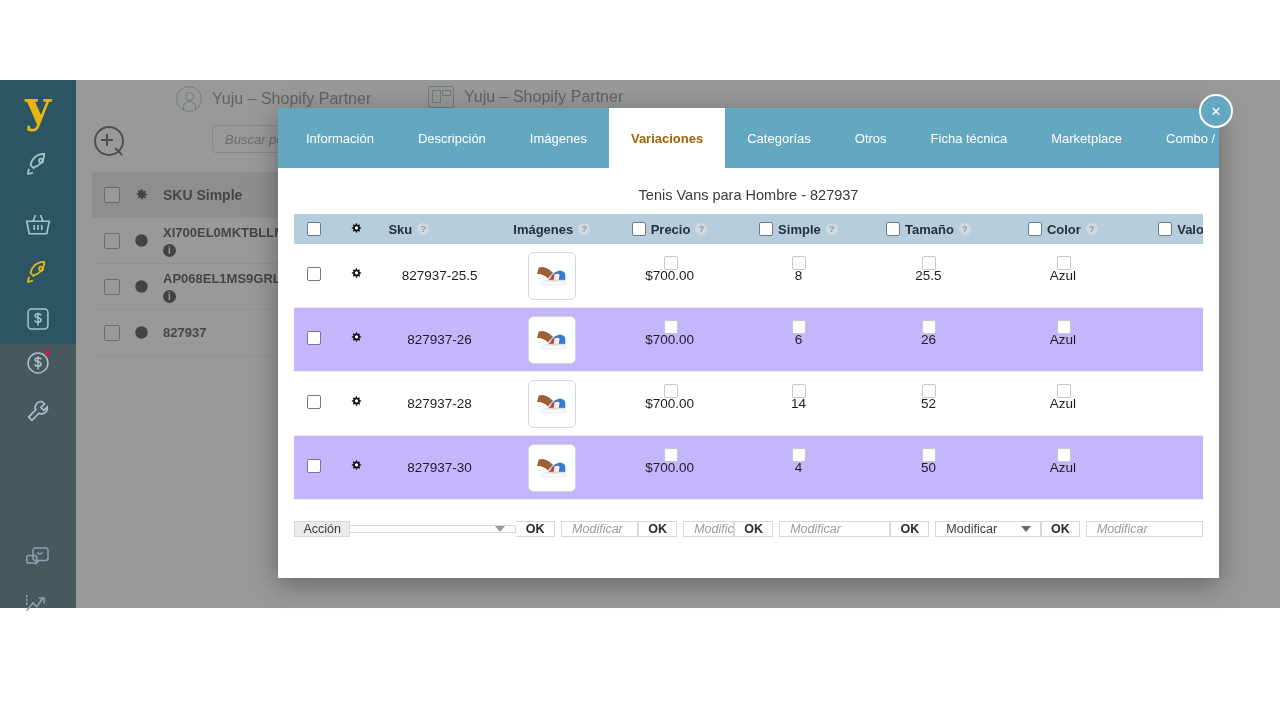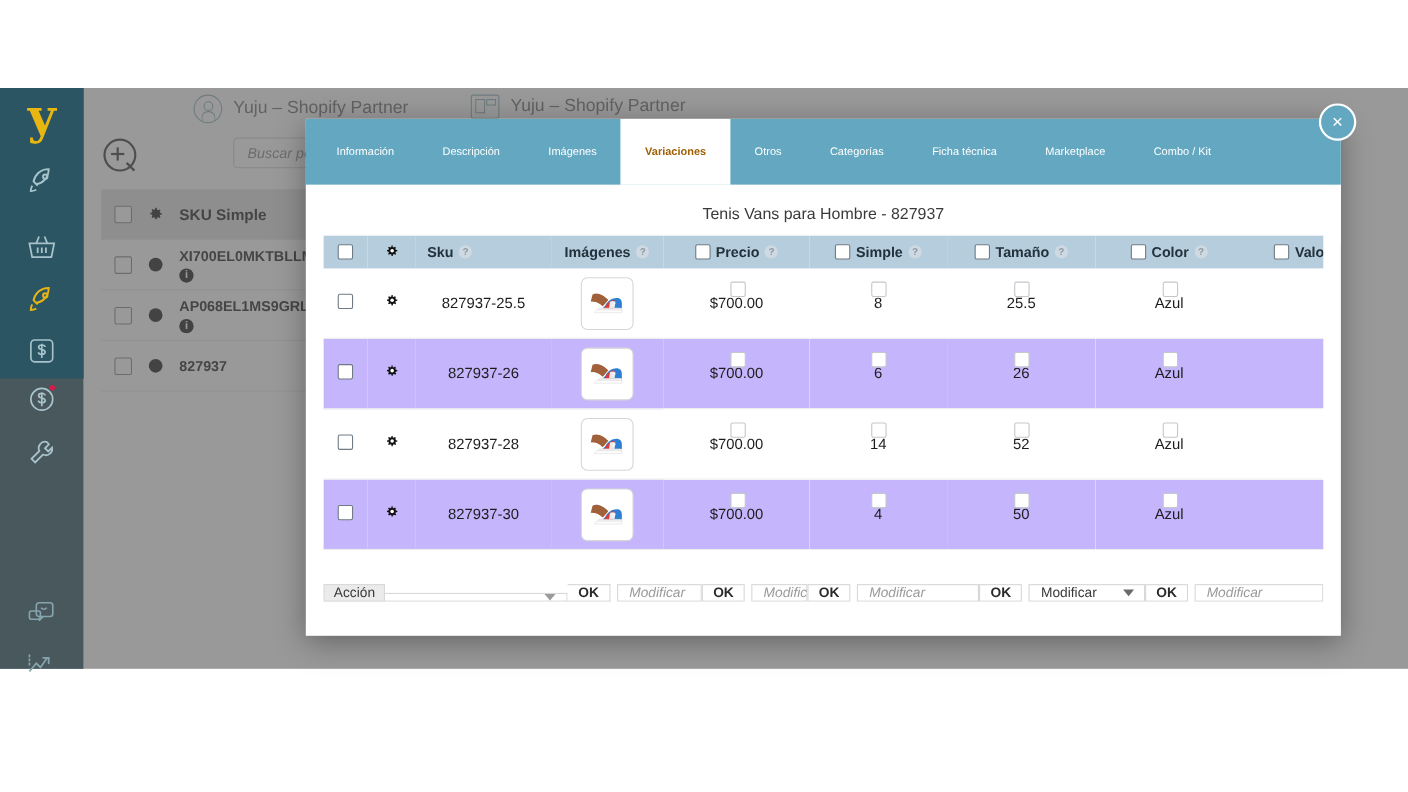--- a/index.html
+++ b/index.html
@@ -48,21 +48,21 @@
   .sub-i{display:inline-flex;width:13px;height:13px;border-radius:50%;background:#1b1b1b;color:#fff;font-size:10px;
          align-items:center;justify-content:center;font-weight:700;margin-top:3px;}
   .stacklbl{display:flex;flex-direction:column;gap:1px;}
 
   #dim{position:absolute;left:0;top:80px;width:1280px;height:528px;background:rgba(90,90,90,0.62);}
 
   
   #modal{position:absolute;left:278px;top:108px;width:941px;height:470px;background:#fff;
          box-shadow:0 6px 26px rgba(0,0,0,.35);overflow:hidden;}
   #tabs{height:60px;background:#63a8c0;display:flex;align-items:stretch;padding-left:6px;box-sizing:border-box;}
-  .tab{display:flex;align-items:center;padding:0 22px;color:#fff;font-size:10px;white-space:nowrap;cursor:pointer;}
+  .tab{display:flex;align-items:center;padding:0 22px;color:#fff;font-size:13px;white-space:nowrap;cursor:pointer;}
   .tab.active{background:#fff;color:#a16207;font-weight:600;}
 
   .modal-title-row{height:54px;position:relative;display:flex;align-items:center;justify-content:center;background:#fff;}
   .modal-title{font-size:14.5px;color:#3a3a3a;}
   .btn-crear{position:absolute;right:16px;top:11px;height:31px;padding:0 14px;border:1px solid #b24a4a;color:#b24a4a;
      background:#fff;font-size:11.5px;letter-spacing:.4px;font-weight:700;display:flex;align-items:center;border-radius:2px;cursor:pointer;}
 
   .tablewrap{position:absolute;left:16px;top:106px;width:909px;height:297px;overflow:hidden;background:#fff;}
   table.vt{border-collapse:collapse;width:1000px;table-layout:fixed;}
   table.vt thead th{background:#b6cddd;height:30px;font-size:13px;color:#22313a;font-weight:600;padding:0;}
@@ -73,21 +73,21 @@
   .cbx{width:12px;height:12px;border:1px solid #6f7b84;background:#fff;border-radius:2px;display:inline-block;flex:0 0 auto;cursor:pointer;}
   .cbx.lite{border-color:#c3c8cc;}
   table.vt tbody td{height:63px;font-size:13.5px;color:#1d1d1d;text-align:center;border-bottom:1px solid #ededed;
      vertical-align:middle;padding:0;}
   table.vt tbody tr.alt td{background:#c4b5fd;}
   .cellcb{position:relative;}
   .cellcb .cbx{position:absolute;left:50%;margin-left:-6px;top:12px;}
   .thumb{width:46px;height:46px;border:1px solid #d6d6d6;border-radius:6px;background:#fff;margin:0 auto;
          display:flex;align-items:center;justify-content:center;}
 
-  .actionrow{position:absolute;left:16px;top:403px;width:909px;height:36px;display:flex;align-items:flex-end;overflow:hidden;}
+  .actionrow{position:absolute;left:16px;top:403px;width:909px;height:36px;display:flex;align-items:center;overflow:hidden;}
   .act-lbl{width:58px;background:#ebebeb;border:1px solid #d8d8d8;display:flex;align-items:center;justify-content:center;
     font-size:12.5px;color:#3a3a3a;box-sizing:border-box;}
   .sel{border:1px solid #d8d8d8;border-left:none;background:#fff;display:flex;align-items:center;justify-content:flex-end;
     padding-right:10px;box-sizing:border-box;}
   .caret{width:0;height:0;border-left:5px solid transparent;border-right:5px solid transparent;border-top:6px solid #6a6a6a;}
   .caret.thin{border-top-color:#9a9a9a;}
   .okbtn{border:1px solid #d8d8d8;border-left:none;background:#fff;display:flex;align-items:center;justify-content:center;
      font-size:12.5px;font-weight:700;color:#2a2a2a;box-sizing:border-box;cursor:pointer;}
   .modinput{border:1px solid #d8d8d8;background:#fff;display:flex;align-items:center;padding-left:10px;box-sizing:border-box;
      font-size:12.5px;color:#9a9a9a;font-style:italic;margin-left:6px;}
@@ -232,22 +232,22 @@
   </div>
 
   <div id="dim"></div>
 
   <div id="modal">
     <div id="tabs">
         <div class="tab">Información</div>
         <div class="tab">Descripción</div>
         <div class="tab">Imágenes</div>
         <div class="tab active">Variaciones</div>
+        <div class="tab">Categorías</div>
         <div class="tab">Otros</div>
-        <div class="tab">Categorías</div>
         <div class="tab">Ficha técnica</div>
         <div class="tab">Marketplace</div>
         <div class="tab">Combo / Kit</div>
       </div>
 
     <div class="modal-title-row">
       <span class="modal-title">Tenis Vans para Hombre - 827937</span>
     </div>
 
     <div class="tablewrap">

